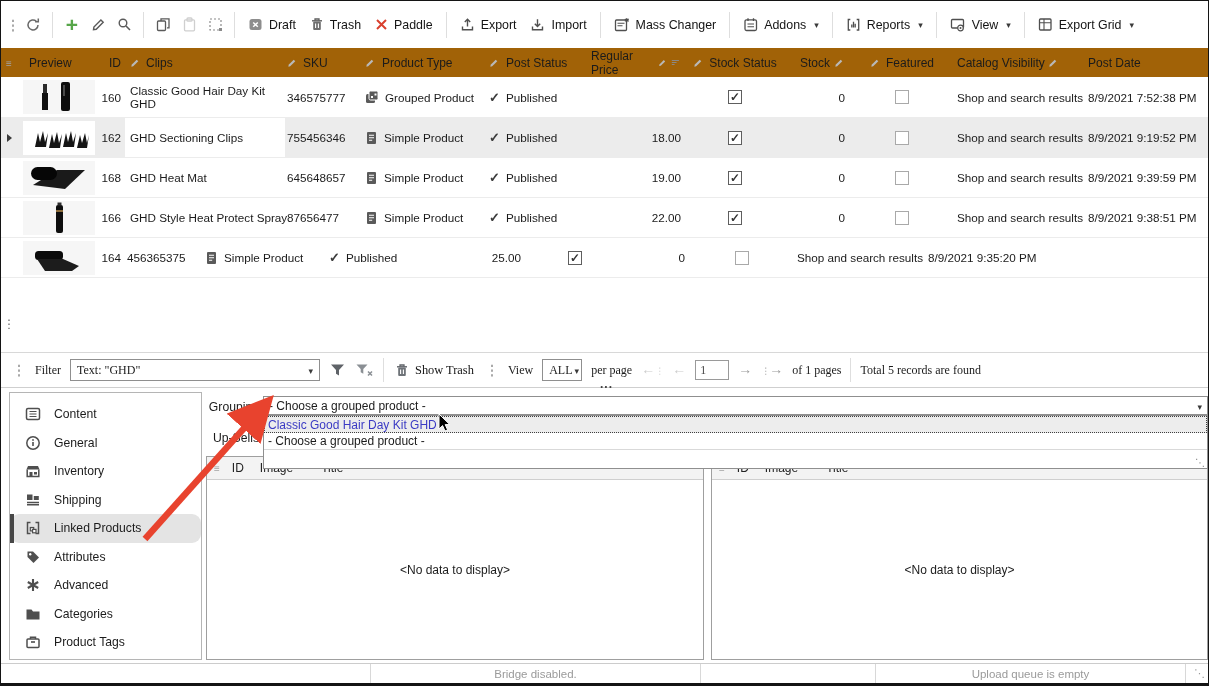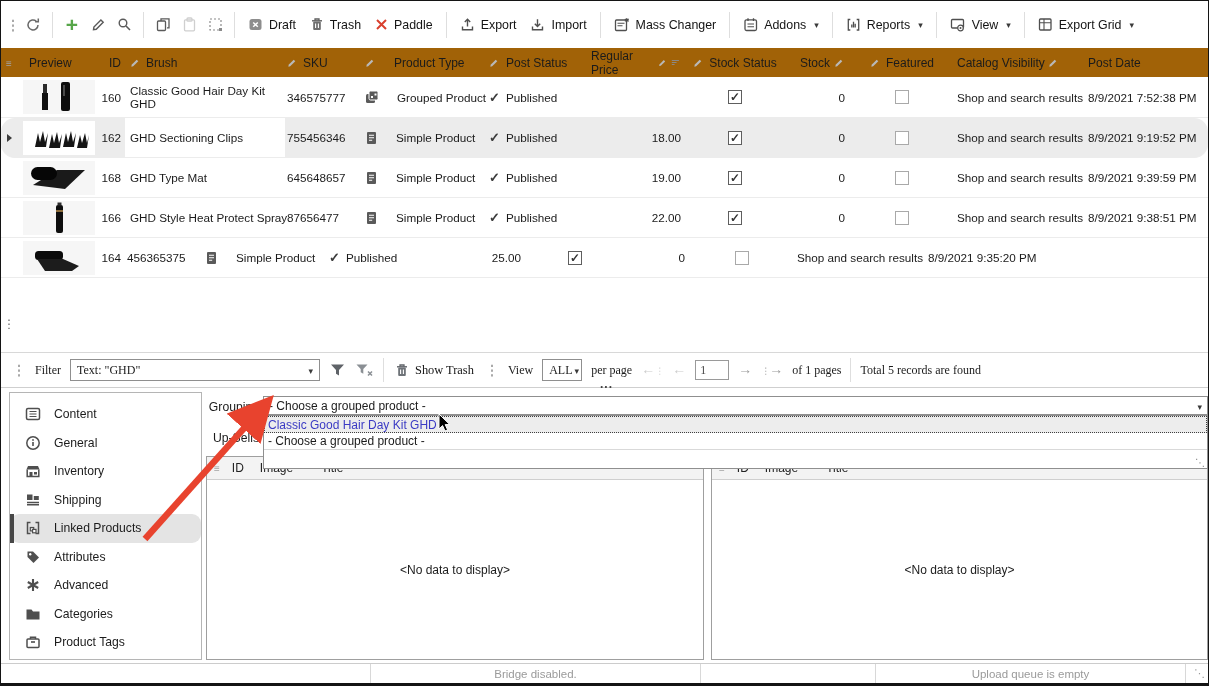--- a/index.html
+++ b/index.html
@@ -17,32 +17,32 @@
   .plus{color:#57a64a;font-size:21px;font-weight:600;line-height:1;}
 
   
   .ghead{position:absolute;top:47px;left:0;right:0;height:29px;background:#a16207;border-bottom:1px solid #dcdcdc;display:flex;align-items:center;}
   .c{flex:0 0 auto;box-sizing:border-box;display:flex;align-items:center;height:100%;}
   .col-sel{width:16px;justify-content:center;}
   .col-prev{width:84px;padding-left:12px;}
   .col-id{width:24px;justify-content:flex-end;padding-right:4px;}
   .col-name{width:160px;padding-left:5px;gap:5px;}
   .col-sku{width:78px;padding-left:2px;gap:5px;}
-  .col-ptype{width:124px;padding-left:2px;gap:18px;}
+  .col-ptype{width:124px;padding-left:2px;gap:6px;}
   .col-pstat{width:104px;padding-left:2px;gap:6px;}
   .col-price{width:100px;justify-content:flex-end;padding-right:10px;gap:4px;}
   .col-ss{width:88px;justify-content:center;gap:5px;}
   .col-stock{width:78px;justify-content:flex-end;padding-right:12px;gap:4px;}
   .col-feat{width:90px;justify-content:center;gap:5px;}
   .col-vis{width:136px;padding-left:10px;}
   .col-date{width:125px;padding-left:5px;}
   .gbody{position:absolute;top:76px;left:0;right:0;font-size:11.7px;}
   .grow{display:flex;height:39px;border-bottom:1px solid #ececec;background:#fff;}
   .grow.first{height:40px;}
-  .grow.focused{background:#ececec;border-radius:14px;}
+  .grow.focused{background:#ececec;}
   .grow.focused .col-name{background:#fff;}
   .grow .col-name{line-height:13px;}
   .nowrap{white-space:nowrap;overflow:visible;}
   .thumb{width:72px;height:34px;background:#f6f6f6;display:flex;align-items:center;justify-content:center;overflow:hidden;}
   .okcheck::before{content:"✓";font-weight:bold;color:#3c3c3c;font-size:13px;}
   .cb{width:14px;height:14px;border:1px solid #a9a9a9;background:#fff;display:flex;align-items:center;justify-content:center;box-sizing:border-box;}
   .cb.checked{border-color:#5e5e5e;}
   .cb.checked::after{content:"✓";font-size:12px;font-weight:bold;color:#333;}
   .rowmark{width:0;height:0;border-left:5px solid #3a3a3a;border-top:4px solid transparent;border-bottom:4px solid transparent;}
   .hgrip::before{content:"≡";color:#a3a3a3;font-size:10px;}
@@ -236,21 +236,21 @@
     <div class="c col-prev">
         <span>Preview</span>
       </div>
     <div class="c col-id">
         <span>ID</span>
       </div>
     <div class="c col-name">
       <svg width="11" height="11" viewBox="0 0 12 12">
           <path d="M1.5 10.5l.3-2 5.5-5.5 1.7 1.7-5.5 5.5z" fill="#b9b9b9"></path>
         </svg>
-      <span>Brush</span>
+      <span>Clips</span>
       </div>
     <div class="c col-sku">
       <svg width="11" height="11" viewBox="0 0 12 12">
           <path d="M1.5 10.5l.3-2 5.5-5.5 1.7 1.7-5.5 5.5z" fill="#b9b9b9"></path>
         </svg>
       <span>SKU</span>
       </div>
     <div class="c col-ptype">
       <svg width="11" height="11" viewBox="0 0 12 12">
           <path d="M1.5 10.5l.3-2 5.5-5.5 1.7 1.7-5.5 5.5z" fill="#b9b9b9"></path>
@@ -388,21 +388,21 @@
       <div class="c col-sel"></div>
       <div class="c col-prev" style="padding-left:6px;">
         <span class="thumb">
           <svg width="72" height="34" viewBox="0 0 72 34">
               <path d="M10 24L34 9h28L42 28z" fill="#1a1a1a"></path>
               <rect x="8" y="6" width="26" height="13" rx="6.5" fill="#060606"></rect>
             </svg>
         </span>
         </div>
       <div class="c col-id">168</div>
-      <div class="c col-name nowrap">GHD Type Mat</div>
+      <div class="c col-name nowrap">GHD Heat Mat</div>
       <div class="c col-sku nowrap">645648657</div>
       <div class="c col-ptype">
         <svg width="13" height="14" viewBox="0 0 13 14">
             <rect x="2" y="1" width="9" height="12" rx="1" fill="#5a5a5a"></rect>
             <path d="M4 4.2h5M4 6.7h5M4 9.2h3.2" stroke="#fff" stroke-width="1.1"></path>
           </svg>
         <span>Simple Product</span>
         </div>
       <div class="c col-pstat">
           <span class="okcheck"></span>

